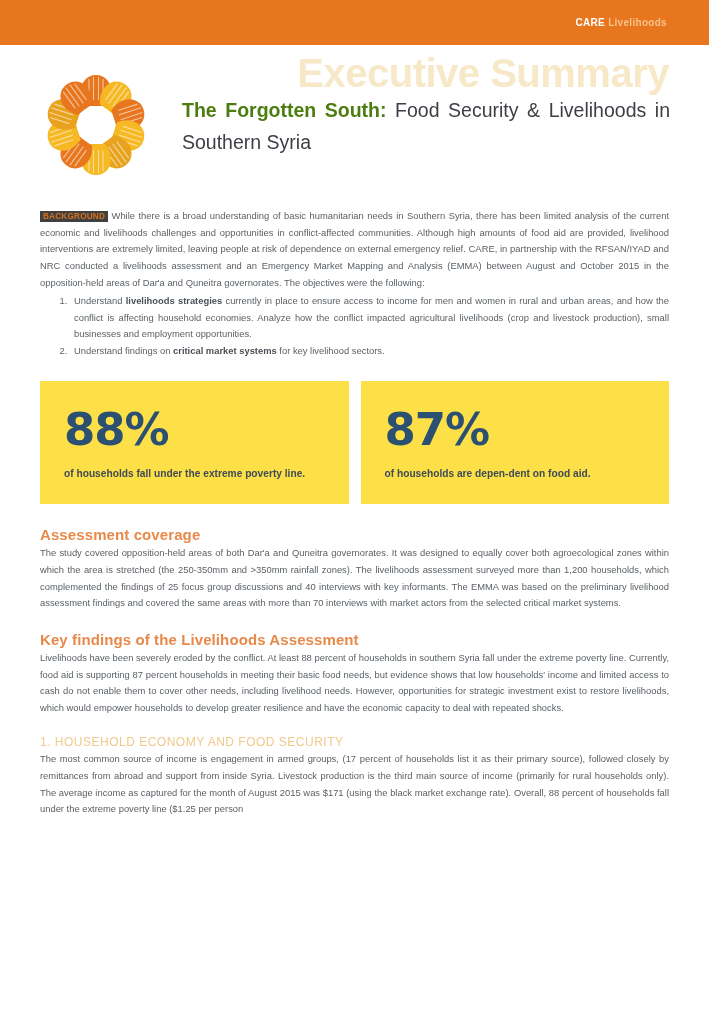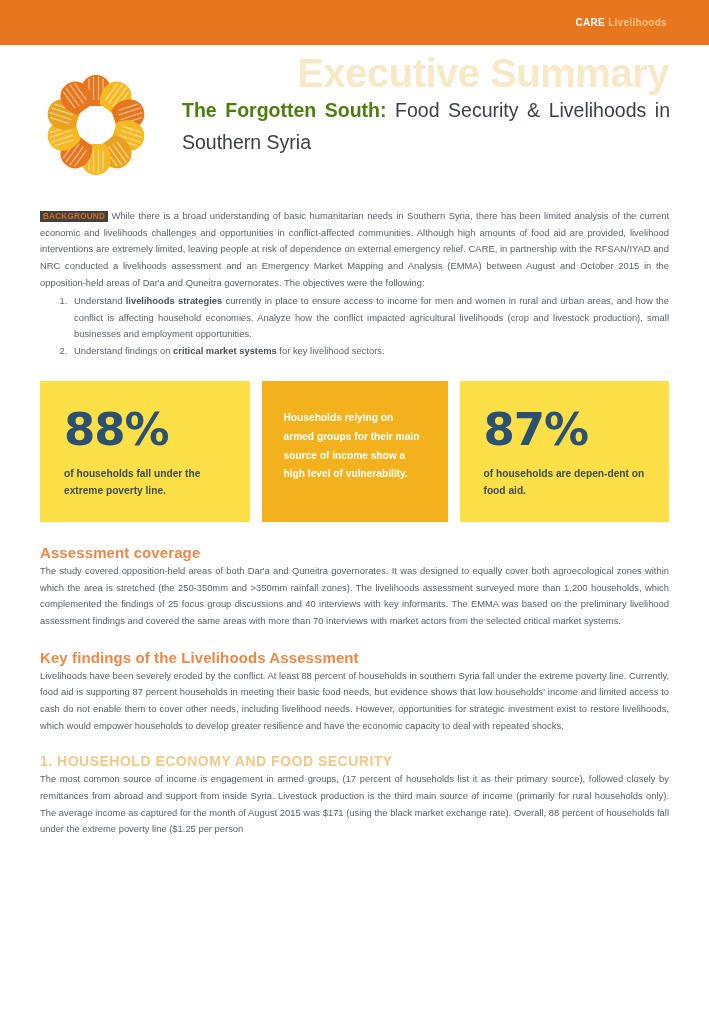--- a/index.html
+++ b/index.html
@@ -164,22 +164,22 @@
   
   h2.section-title {
     margin: 0 0 2px 0;
     font-size: 15px;
     font-weight: bold;
     color: #e8894a;
     letter-spacing: .1px;
   }
   h3.subsection-title {
     margin: 0 0 2px 0;
-    font-size: 14px;
-    font-weight: bold;
+    font-size: 12px;
+    font-weight: normal;
     color: #f0c98a;
     letter-spacing: .5px;
   }
   .section { margin-top: 22px; }
   .section.tight { margin-top: 19px; }
 </style>
 </head>
 <body>
 
 <div class="topbar">
@@ -263,23 +263,20 @@
     </li>
   </ol>
 
   <div class="stats">
 
     <div class="stat-box cream">
       <div class="stat-number">88%</div>
       <div class="stat-caption">of households fall under the extreme poverty line.</div>
     </div>
 
-    <div class="stat-box amber">
-      <div class="stat-text">Households relying on armed groups for their main source of income show a high level of vulnerability.</div>
-    </div>
 
     <div class="stat-box cream">
       <div class="stat-number">87%</div>
       <div class="stat-caption">of households are depen-dent on food aid.</div>
     </div>
   </div>
 
   <div class="section">
     <h2 class="section-title">Assessment coverage</h2>
     <p class="body-text">The study covered opposition-held areas of both Dar'a and Quneitra governorates. It was designed to equally cover both agroecological zones within which the area is stretched (the 250-350mm and &gt;350mm rainfall zones). The livelihoods assessment surveyed more than 1,200 households, which complemented the findings of 25 focus group discussions and 40 interviews with key informants. The EMMA was based on the preliminary livelihood assessment findings and covered the same areas with more than 70 interviews with market actors from the selected critical market systems.</p>

